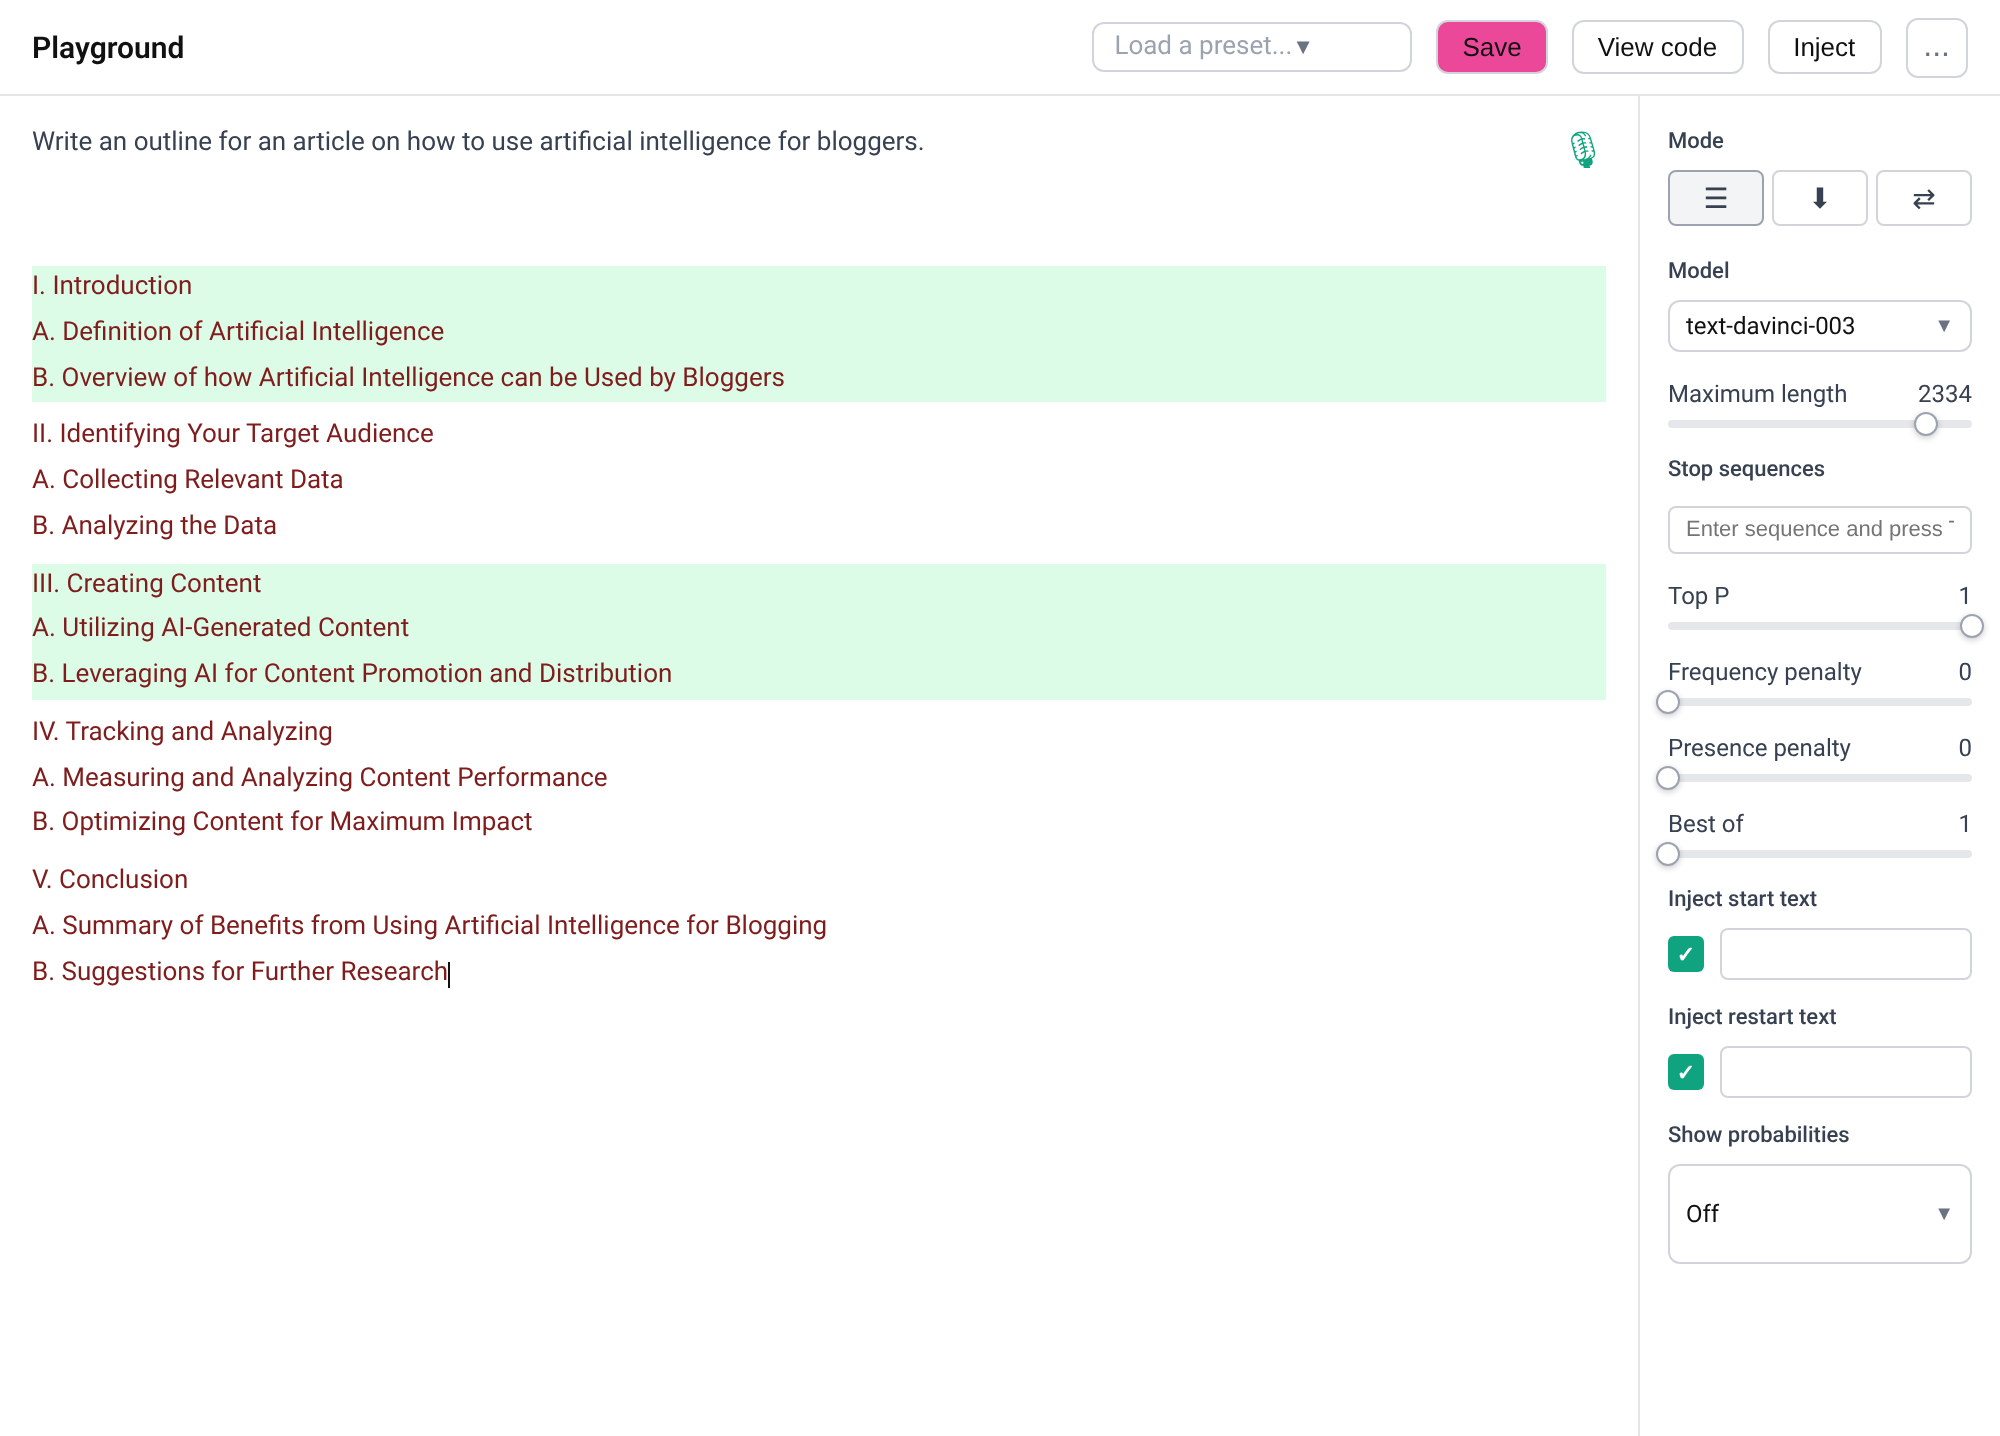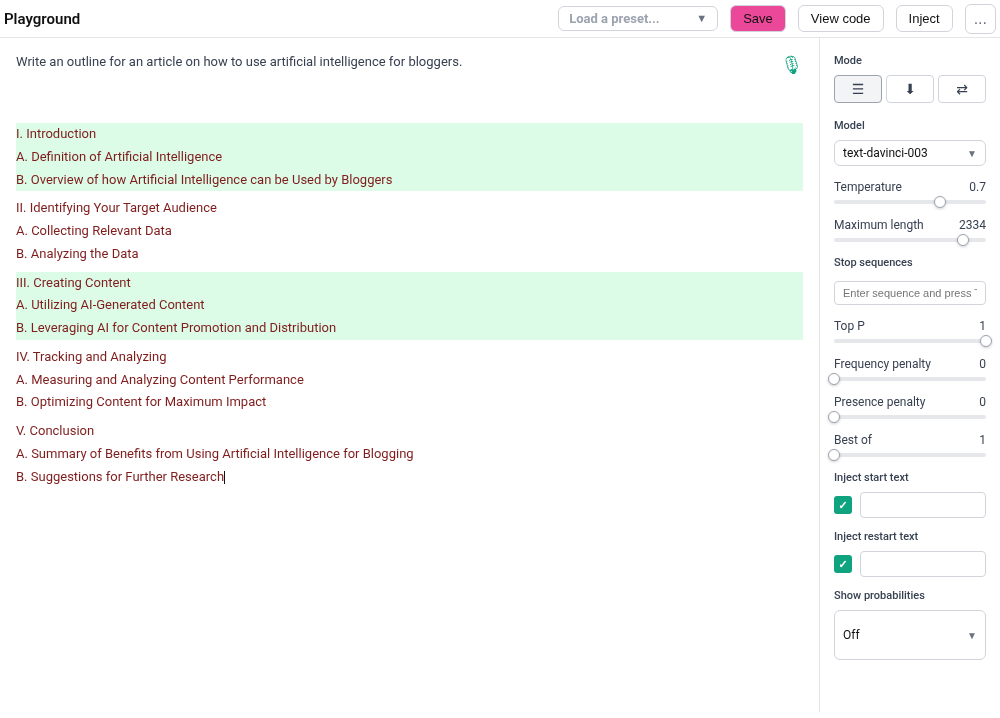--- a/index.html
+++ b/index.html
@@ -2,43 +2,42 @@
 <html><head>
   <meta charset="utf-8">
   <style>
     * { box-sizing: border-box; margin: 0; padding: 0; }
     body { font-family: -apple-system, BlinkMacSystemFont, 'Segoe UI', Roboto, sans-serif; font-size: 13px; background: #fff; color: #111; }
 
     
     .header {
       display: flex;
       align-items: center;
-      padding: 8px 4px;
+      padding: 8px 16px;
       border-bottom: 1px solid #e5e5e5;
-      height: 38px;
+      height: 48px;
       gap: 12px;
     }
     .header-title {
       font-size: 15px;
       font-weight: 600;
       flex: 1;
     }
     .preset-select {
       display: flex;
       align-items: center;
       border: 1px solid #d1d5db;
       border-radius: 6px;
       padding: 4px 10px;
       min-width: 160px;
       font-size: 13px;
       color: #6b7280;
       cursor: pointer;
       background: #fff;
-      justify-content: space-between;
-      font-weight: bold;
+      justify-content: flex-start;
     }
     .header-btn {
       border: 1px solid #d1d5db;
       border-radius: 6px;
       padding: 5px 12px;
       font-size: 13px;
       cursor: pointer;
       background: #fff;
       color: #111;
     }
@@ -290,29 +289,20 @@
         <span>⇄</span>
       </button>
     </div>
 
     <div class="sidebar-section-label">Model</div>
     <div class="model-select">
       <span>text-davinci-003</span>
       <span style="font-size:10px;color:#6b7280;">▼</span>
     </div>
 
-    <div class="slider-container">
-      <div class="sidebar-row">
-        <span class="sidebar-label">Temperature</span>
-        <span class="sidebar-value">0.7</span>
-      </div>
-      <div class="slider-track">
-        <div class="slider-thumb temp-thumb" style="left: 70%;"></div>
-      </div>
-    </div>
 
     <div class="slider-container">
       <div class="sidebar-row">
         <span class="sidebar-label">Maximum length</span>
         <span class="sidebar-value">2334</span>
       </div>
       <div class="slider-track">
         <div class="slider-thumb maxlen-thumb" style="left: 85%;"></div>
       </div>
     </div>

